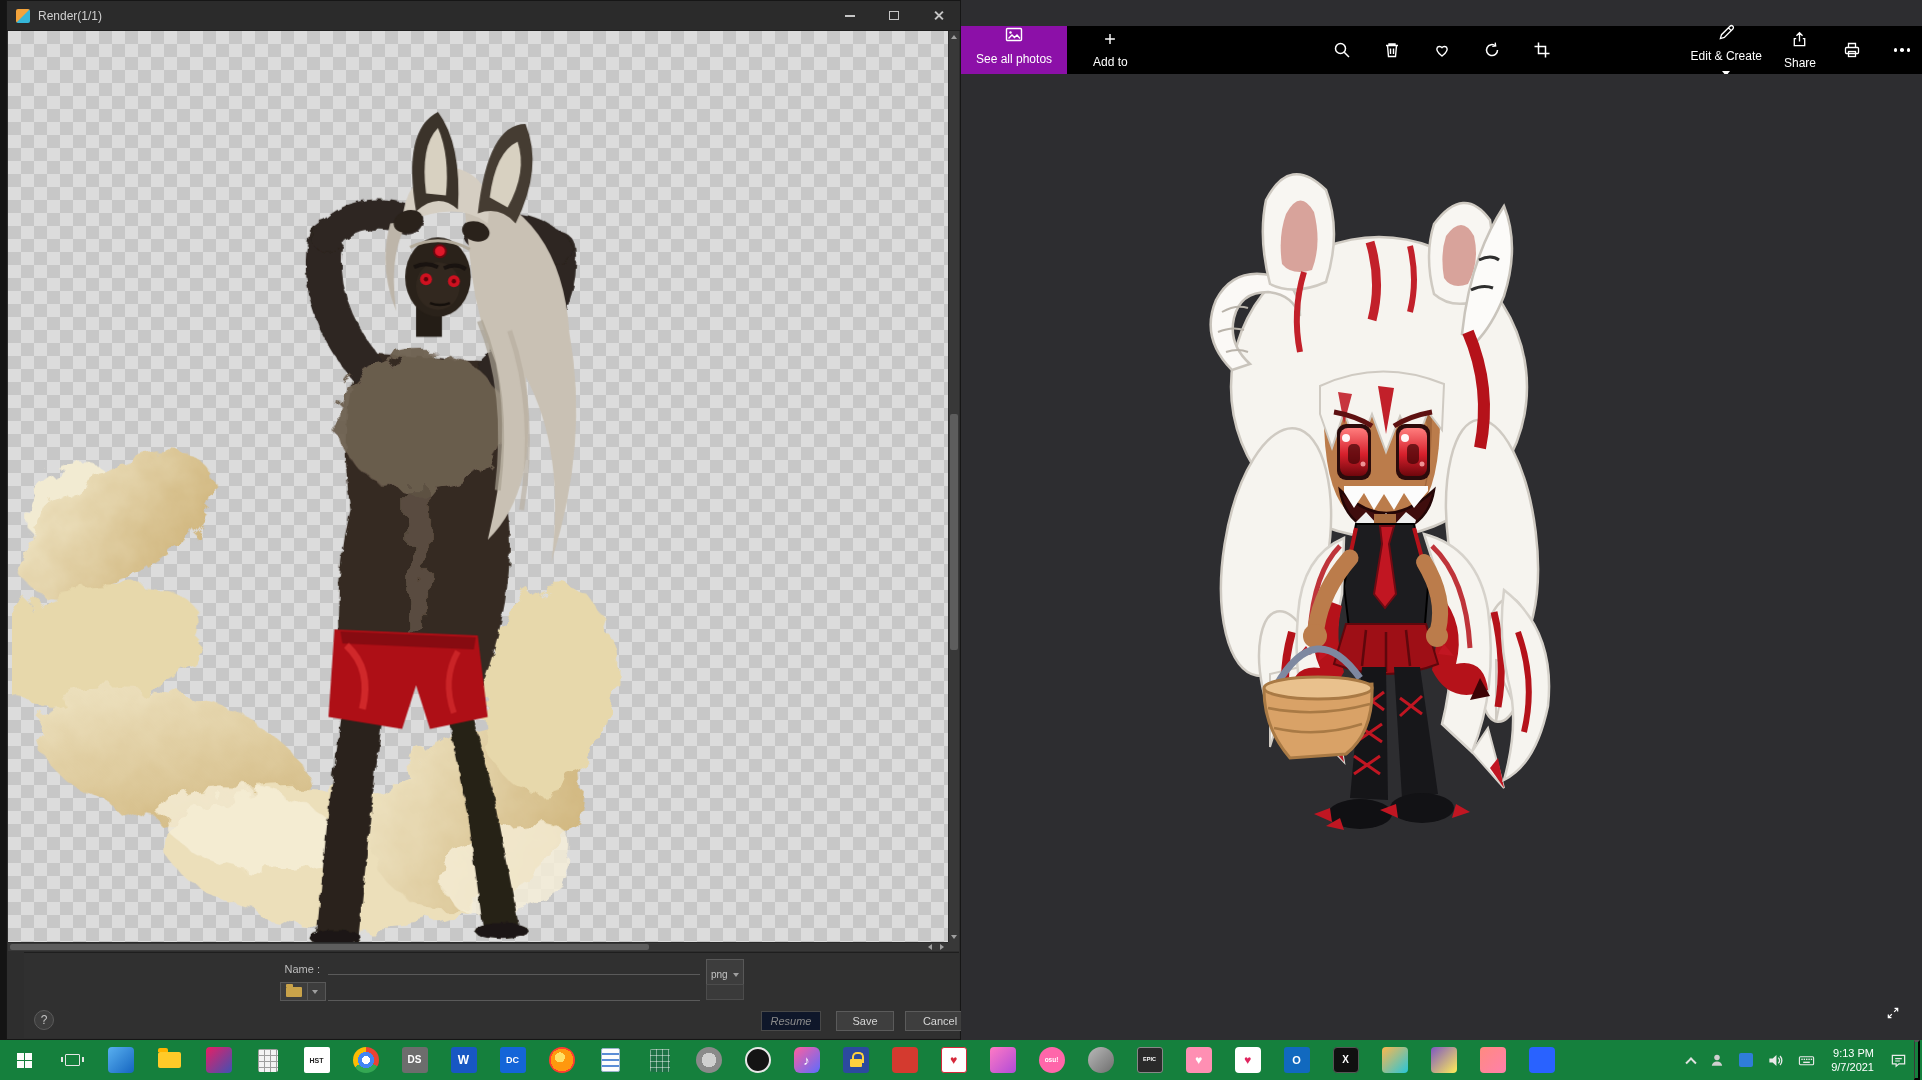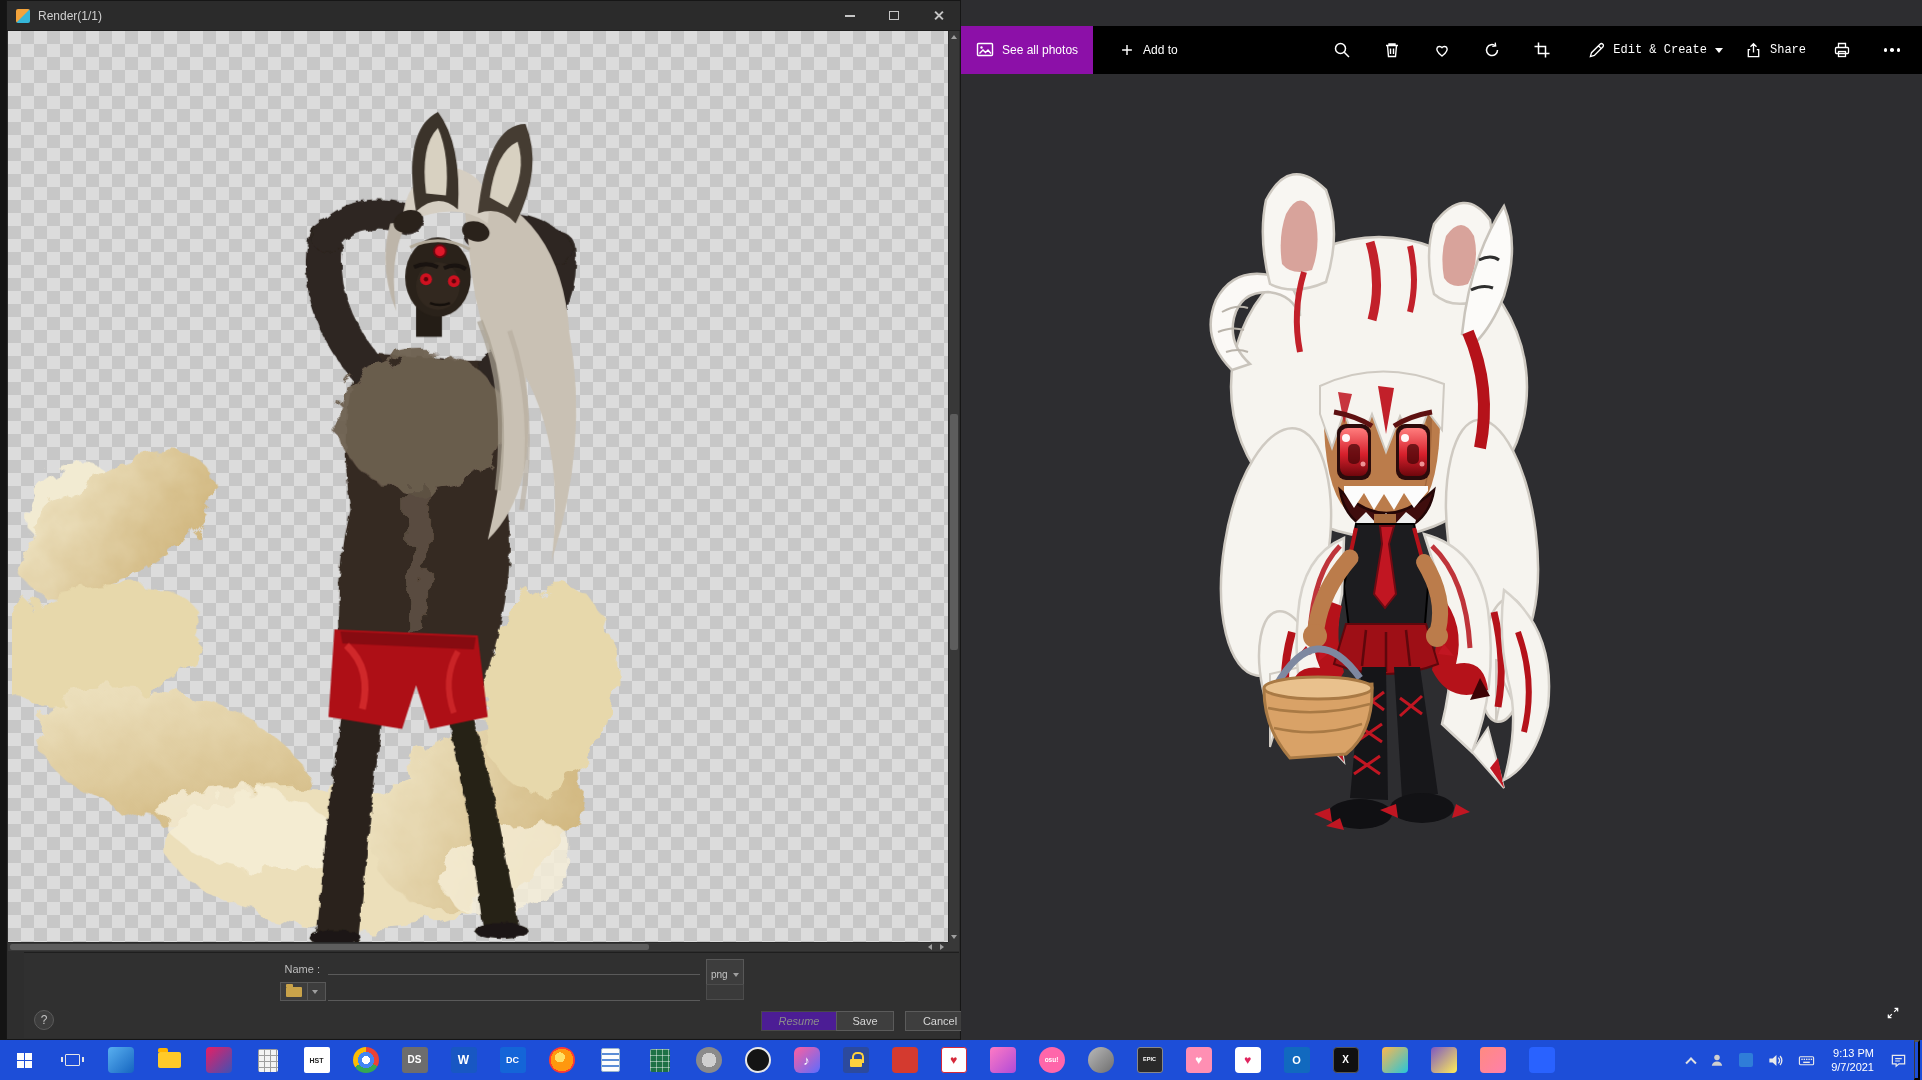--- a/index.html
+++ b/index.html
@@ -46,47 +46,47 @@
   .rw-name-input,.rw-path-input{position:absolute;left:304px;top:4px;width:372px;height:18px;background:transparent;border:none;border-bottom:1px solid #5a5a5a;color:#ddd;font-size:11px;outline:none;font-family:inherit;}
   .rw-path-input{top:30px;}
   .rw-format{position:absolute;left:682px;top:6px;width:38px;height:31px;background:#3d3d3d;border:1px solid #585858;display:flex;align-items:center;justify-content:space-between;padding:0 4px;font-size:10px;color:#c4c4c4;}
   .rw-under-format{position:absolute;left:682px;top:31px;width:38px;height:16px;background:#3a3a3a;border:1px solid #4c4c4c;}
   .rw-folderbtn{position:absolute;left:256px;top:29px;width:46px;height:19px;background:#3d3d3d;border:1px solid #585858;display:flex;align-items:center;padding:0;}
   .folder-shape{width:16px;height:10px;background:#c9a34a;border-radius:1px;position:relative;margin-left:5px;}
   .folder-shape::before{content:"";position:absolute;top:-3px;left:0;width:7px;height:3px;background:#c9a34a;border-radius:1px 1px 0 0;}
   .rw-folderbtn .sep{width:1px;height:100%;background:#585858;margin-left:5px;}
   .rw-folderbtn .t-down{margin:0 4px;}
   .rw-btn{position:absolute;top:58px;height:20px;background:#3e3e3e;border:1px solid #5b5b5b;color:#d6d6d6;font-size:11px;font-family:inherit;}
-  .rw-resume{left:737px;width:76px;color:#8b8b8b;font-style:italic;background:#4c1d95;border-color:#484848;text-align:center;}
+  .rw-resume{left:737px;width:60px;color:#8b8b8b;font-style:italic;background:#0f172a;border-color:#484848;text-align:center;}
   .rw-save{left:812px;width:58px;}
   .rw-cancel{left:881px;width:70px;}
   .rw-help{position:absolute;left:10px;top:57px;width:20px;height:20px;border-radius:50%;background:#3d3d3d;border:1px solid #5b5b5b;color:#c2c2c2;font-size:12px;display:flex;align-items:center;justify-content:center;padding:0;}
 
   
   .photos-window{position:absolute;left:961px;top:0;width:961px;height:1040px;background:#2d2d30;}
   .ph-titlebar{position:absolute;top:0;left:0;right:0;height:26px;background:#000;display:flex;align-items:center;}
   .ph-title{color:#fff;font-size:12px;padding-left:11px;}
   .ph-controls{margin-left:auto;display:flex;height:100%;}
   .ph-controls .ctrl-btn{color:#fff;width:46px;}
   .ph-toolbar{position:absolute;top:26px;left:0;right:0;height:48px;background:#000;display:flex;align-items:center;color:#fff;}
-  .ph-btn{display:flex;align-items:center;gap:8px;font-size:12px;color:#fff;background:none;border:none;font-family:inherit;}
+  .ph-btn{display:flex;align-items:center;gap:8px;font-size:12px;color:#fff;background:none;border:none;font-family:inherit;flex-direction:column;}
   .see-all{height:48px;padding:0 15px;background:#8c10a8;}
   .add-to{margin-left:20px;}
   .ph-center{position:absolute;left:50%;top:0;height:100%;transform:translateX(-50%);display:flex;align-items:center;gap:10px;}
   .ph-iconbtn{width:40px;height:40px;display:flex;align-items:center;justify-content:center;background:none;border:none;}
   .caret{width:0;height:0;border-left:4px solid transparent;border-right:4px solid transparent;border-top:5px solid #fff;}
-  .ph-right{margin-left:auto;display:flex;align-items:center;gap:10px;padding-right:10px;font-family:Liberation Mono, monospace;}
+  .ph-right{margin-left:auto;display:flex;align-items:center;gap:10px;}
   .dots{display:flex;gap:3px;}
   .dots i{width:3.5px;height:3.5px;border-radius:50%;background:#fff;}
   .ph-content{position:absolute;top:74px;left:0;right:0;bottom:0;background:#2d2d30;overflow:hidden;}
   .gacha-art{position:absolute;left:213px;top:88px;}
   .ph-expand{position:absolute;right:16px;bottom:14px;width:26px;height:26px;display:flex;align-items:center;justify-content:center;background:none;border:none;}
 
   
-  .taskbar{position:absolute;left:0;bottom:0;width:1922px;height:40px;background:#1d4ed8;display:flex;align-items:stretch;z-index:5;}
+  .taskbar{position:absolute;left:0;bottom:0;width:1922px;height:40px;background:#15803d;display:flex;align-items:stretch;z-index:5;}
   .tb-btn{display:flex;align-items:center;justify-content:center;background:none;border:none;}
   .tb-start{width:48px;}
   .win-logo{position:relative;width:15px;height:15px;}
   .win-logo i{position:absolute;width:7px;height:7px;background:#fdfdfd;}
   .win-logo i:nth-child(1){left:0;top:0;}
   .win-logo i:nth-child(2){right:0;top:0;}
   .win-logo i:nth-child(3){left:0;bottom:0;}
   .win-logo i:nth-child(4){right:0;bottom:0;}
   .tb-taskview{width:48px;}
   .tv-icon{width:15px;height:12px;border:1.5px solid #e6e6e6;border-radius:1px;position:relative;}

